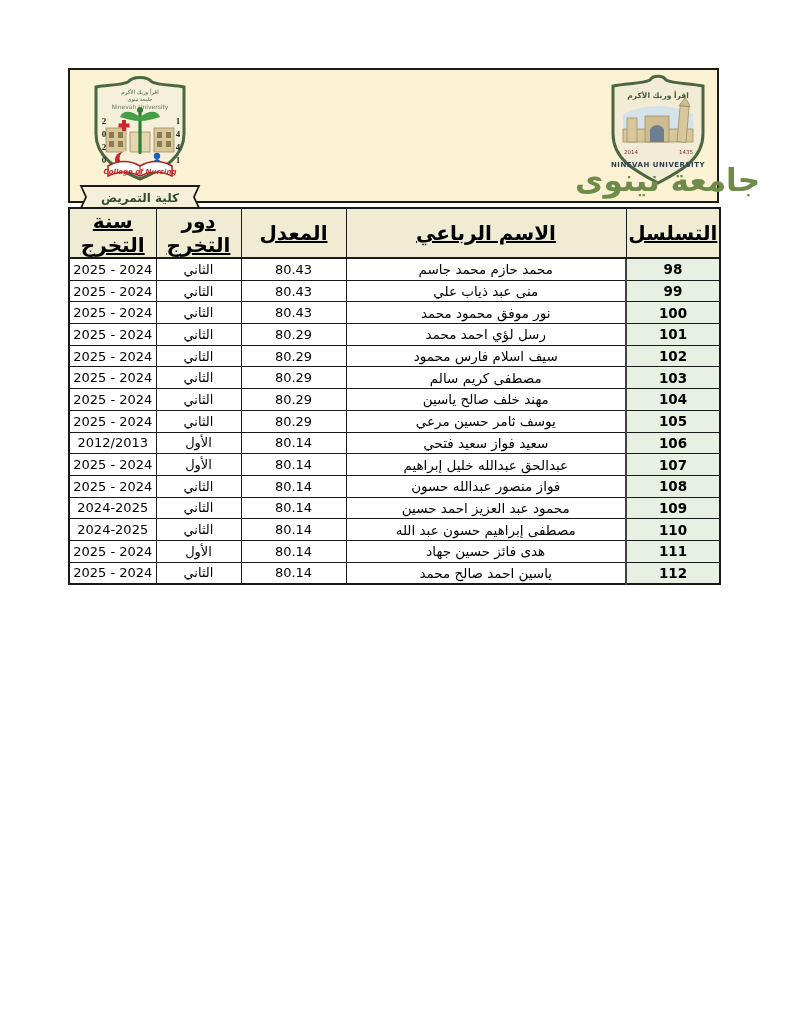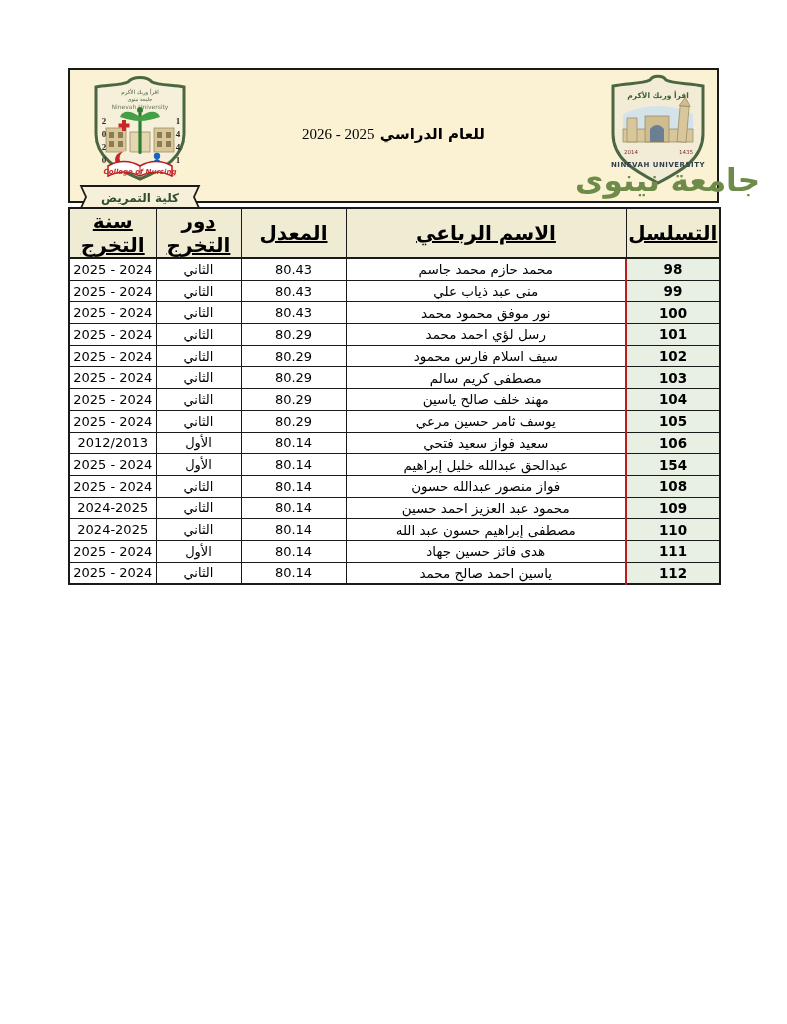--- a/index.html
+++ b/index.html
@@ -63,33 +63,32 @@
     background:#f0ebd3;border:1px solid #1a1a1a;border-bottom:2px solid #1a1a1a;
     height:29px;font-size:20px;font-weight:bold;padding:0;text-decoration:underline;
   }
   .doc-table td{
     background:#ffffff;border:1px solid #1a1a1a;
     height:20.7px;font-size:13px;text-align:center;padding:0 2px;
     overflow:hidden;white-space:nowrap;
   }
   .doc-table td.c-serial{
     background:#e8efe3;font-weight:bold;font-size:13.5px;
-    border-left:2px solid #b91c1c;
+    border-left:2px solid #404040;
   }
   .doc-table td.c-name{font-size:13.5px;}
   svg text{font-family:"DejaVu Sans","Liberation Sans",sans-serif;}
 </style>
 </head>
 <body>
 
 <div class="page">
 
   <div class="doc-header">
 
-    <div class="title2"><span>للعام الدراسي</span> <span class="years">2025 - 2026</span></div>
 
     <div class="logo-left">
       <svg class="shield" width="124" height="112" viewBox="0 0 124 112">
         <path d="M18,13 C30,11 44,11 50,8 C55,2 69,2 74,8 C80,11 94,11 106,13 L106,60 C106,83 86,95 62,105 C38,95 18,83 18,60 Z" fill="#f6efd9" stroke="#4a6741" stroke-width="3"></path>
         <text x="62" y="20" font-size="5.5" fill="#3f5c38" text-anchor="middle">اقرأ وربك الأكرم</text>
         <text x="62" y="27" font-size="5" fill="#3f5c38" text-anchor="middle">جامعة نينوى</text>
         <text x="62" y="35" font-size="6" fill="#66795d" text-anchor="middle">Ninevah University</text>
 
         <rect x="28" y="54" width="20" height="24" fill="#d9c79c" stroke="#98875f" stroke-width="0.75"></rect>
         <rect x="76" y="54" width="20" height="24" fill="#d9c79c" stroke="#98875f" stroke-width="0.75"></rect>
@@ -237,21 +236,21 @@
           <td class="c-year">2024 - 2025</td>
         </tr>
         <tr>
           <td class="c-serial">106</td>
           <td class="c-name">سعيد فواز سعيد فتحي</td>
           <td class="c-avg">80.14</td>
           <td class="c-round">الأول</td>
           <td class="c-year">2012/2013</td>
         </tr>
         <tr>
-          <td class="c-serial">154</td>
+          <td class="c-serial">107</td>
           <td class="c-name">عبدالحق عبدالله خليل إبراهيم</td>
           <td class="c-avg">80.14</td>
           <td class="c-round">الأول</td>
           <td class="c-year">2024 - 2025</td>
         </tr>
         <tr>
           <td class="c-serial">108</td>
           <td class="c-name">فواز منصور عبدالله حسون</td>
           <td class="c-avg">80.14</td>
           <td class="c-round">الثاني</td>

